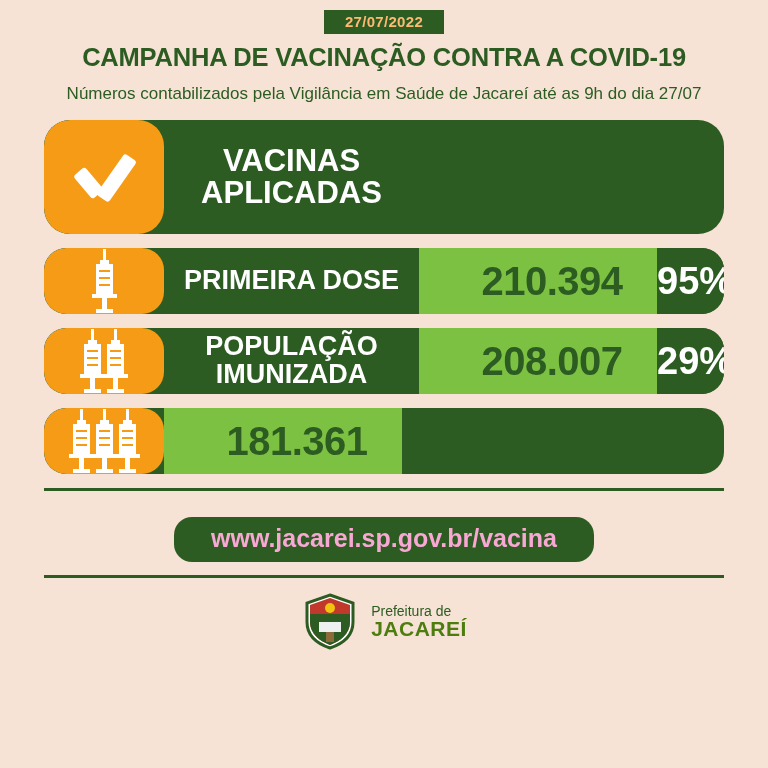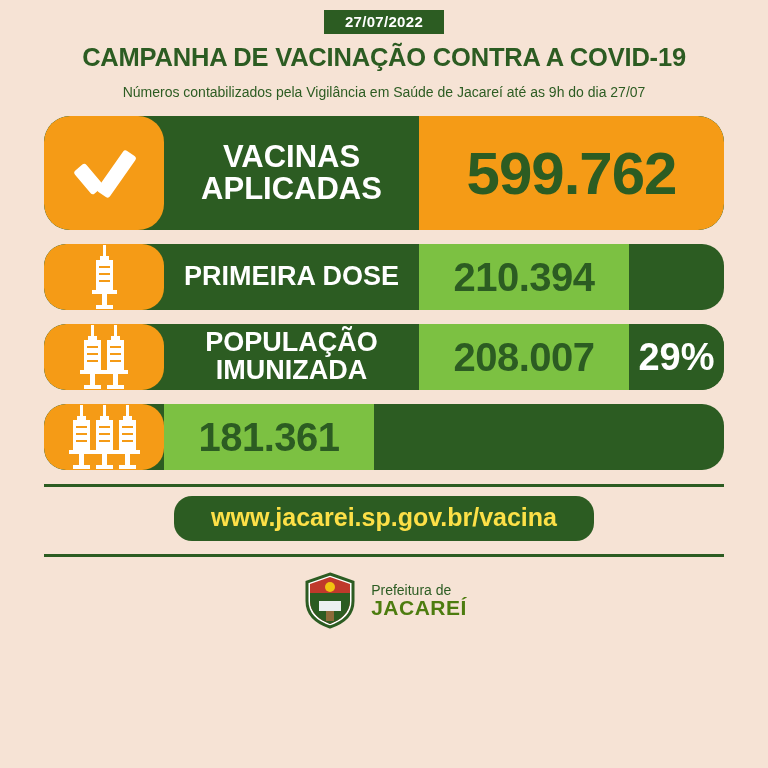--- a/index.html
+++ b/index.html
@@ -19,41 +19,41 @@
     height: 768px;
     background: #f6e3d5;
     box-sizing: border-box;
   }
 
   
   .date-badge {
     margin: 10px auto 0;
     width: 120px;
     background: #2c5c22;
-    color: #ffffff;
+    color: #fdba74;
     font-size: 15px;
     font-weight: bold;
     text-align: center;
     padding: 3px 0 4px;
     letter-spacing: 0.3px;
   }
   .title {
     margin: 9px 0 12px;
     text-align: center;
     color: #2c5c22;
     font-size: 25.5px;
     font-weight: bold;
     letter-spacing: -0.2px;
     text-transform: uppercase;
   }
   .subtitle {
     margin: 4px 0 0;
     text-align: center;
     color: #2c5c22;
-    font-size: 14px;
+    font-size: 17px;
     font-weight: normal;
   }
 
   
   .rows {
     margin: 16px auto 0;
     width: 680px;
   }
   .row {
     position: relative;
@@ -114,20 +114,21 @@
     font-size: 60px;
     border-radius: 0 26px 26px 0;
     letter-spacing: -1px;
   }
   .row.small .value-cell {
     background: #7cc142;
     color: #2c5c22;
     font-size: 40px;
     flex: 0 0 210px;
     letter-spacing: -0.5px;
+    padding-left: 28px;
   }
   .pct-cell {
     flex: 1 1 auto;
     display: flex;
     align-items: center;
     justify-content: center;
     background: #2c5c22;
     color: #ffffff;
     font-weight: bold;
     font-size: 38px;
@@ -222,24 +223,24 @@
     margin: 6px auto 0;
   }
   .footer-text {
     text-align: center;
     color: #2c5c22;
     font-size: 24.5px;
     font-weight: bold;
     margin: 14px 0 0;
   }
   .url-pill {
-    margin: 9px auto 0;
+    margin: 26px auto 0;
     width: 420px;
     background: #2c5c22;
-    color: #fde047;
+    color: #f9a8d4;
     font-size: 25px;
     font-weight: bold;
     text-align: center;
     border-radius: 18px;
     padding: 7px 0 9px;
   }
   .divider2 {
     width: 680px;
     height: 3px;
     background: #2c5c22;
@@ -281,21 +282,20 @@
   <div class="title">CAMPANHA DE VACINAÇÃO CONTRA A COVID-19</div>
   <div class="subtitle">Números contabilizados pela Vigilância em Saúde de Jacareí até as 9h do dia 27/07</div>
 
   <div class="rows">
 
     <div class="row big">
       <div class="icon-cell">
         <div class="check"></div>
       </div>
       <div class="label-cell">VACINAS APLICADAS</div>
-      <div class="value-cell">599.762</div>
     </div>
 
     <div class="row small">
       <div class="icon-cell">
         <div class="syringes">
           <div class="syr">
             <div class="needle"></div>
             <div class="neck"></div>
             <div class="barrel">
                 <span style="top:6px"></span>
@@ -303,20 +303,21 @@
                 <span style="top:20px"></span>
               </div>
             <div class="flange"></div>
             <div class="plunger"></div>
             <div class="thumb"></div>
           </div>
         </div>
       </div>
       <div class="label-cell">PRIMEIRA DOSE</div>
       <div class="value-cell">210.394</div>
+      <div class="pct-cell">95%</div>
     </div>
 
     <div class="row small">
       <div class="icon-cell">
         <div class="syringes">
           <div class="syr">
             <div class="needle"></div>
             <div class="neck"></div>
             <div class="barrel">
                 <span style="top:6px"></span>

